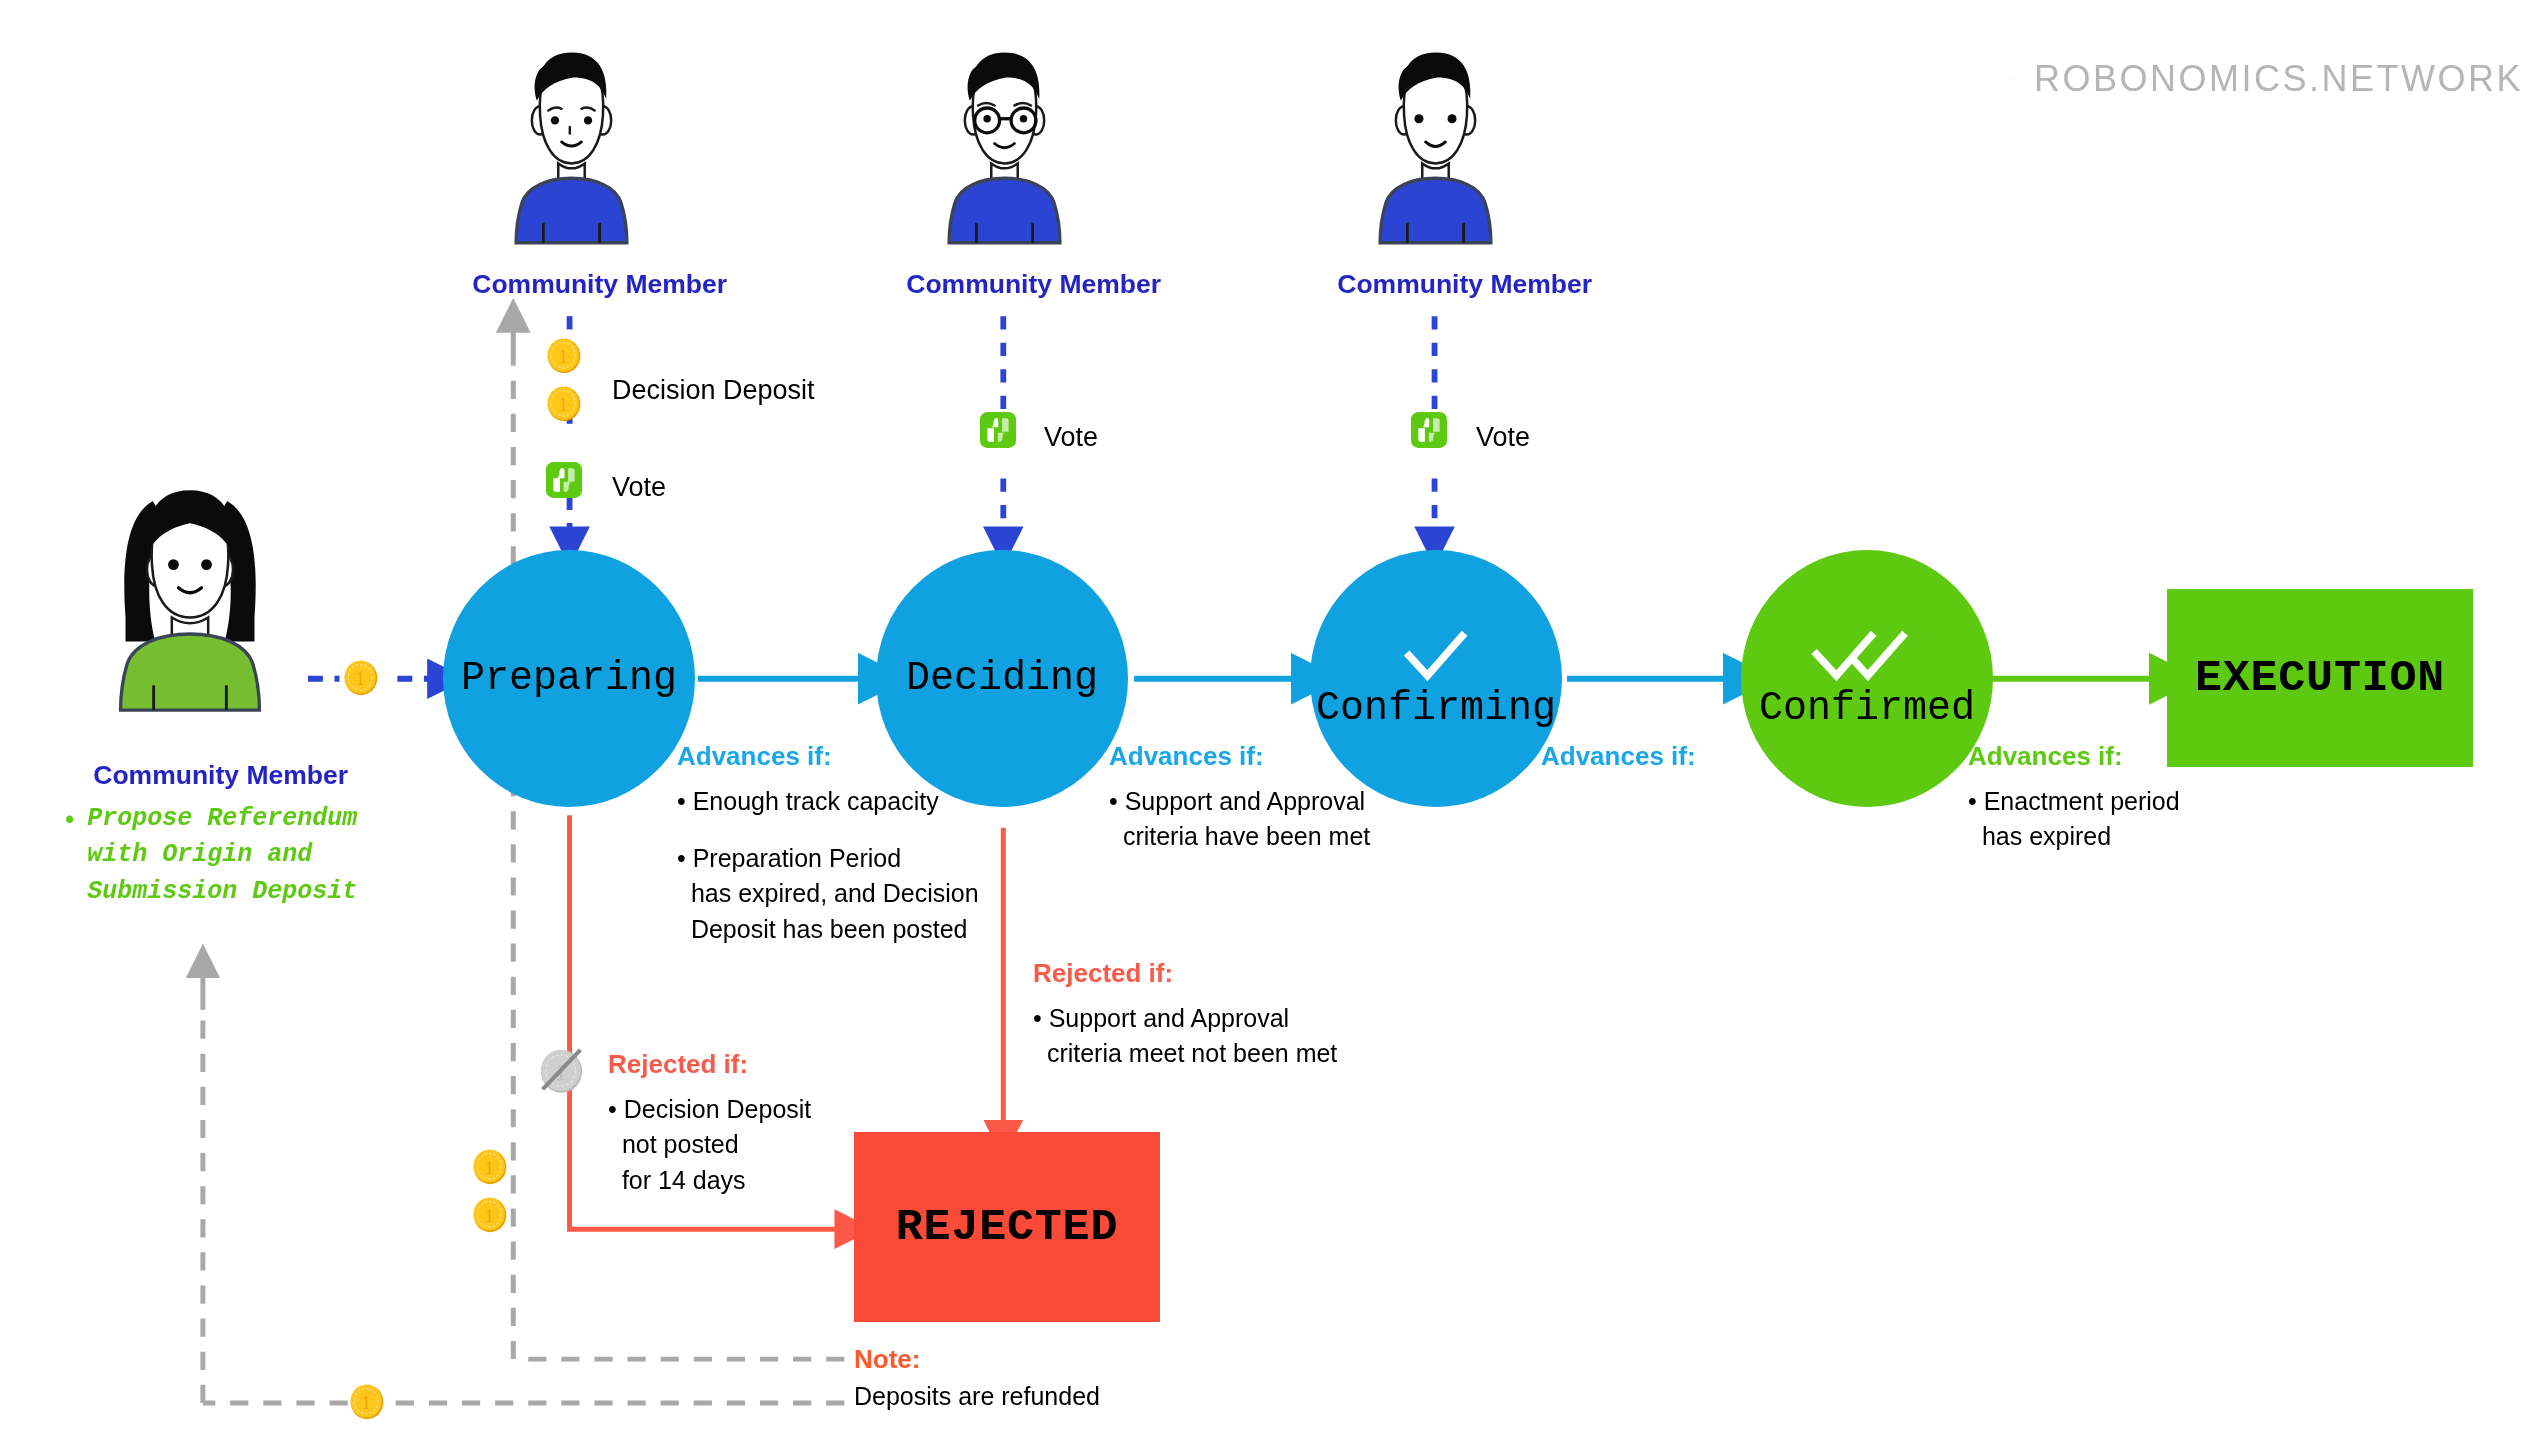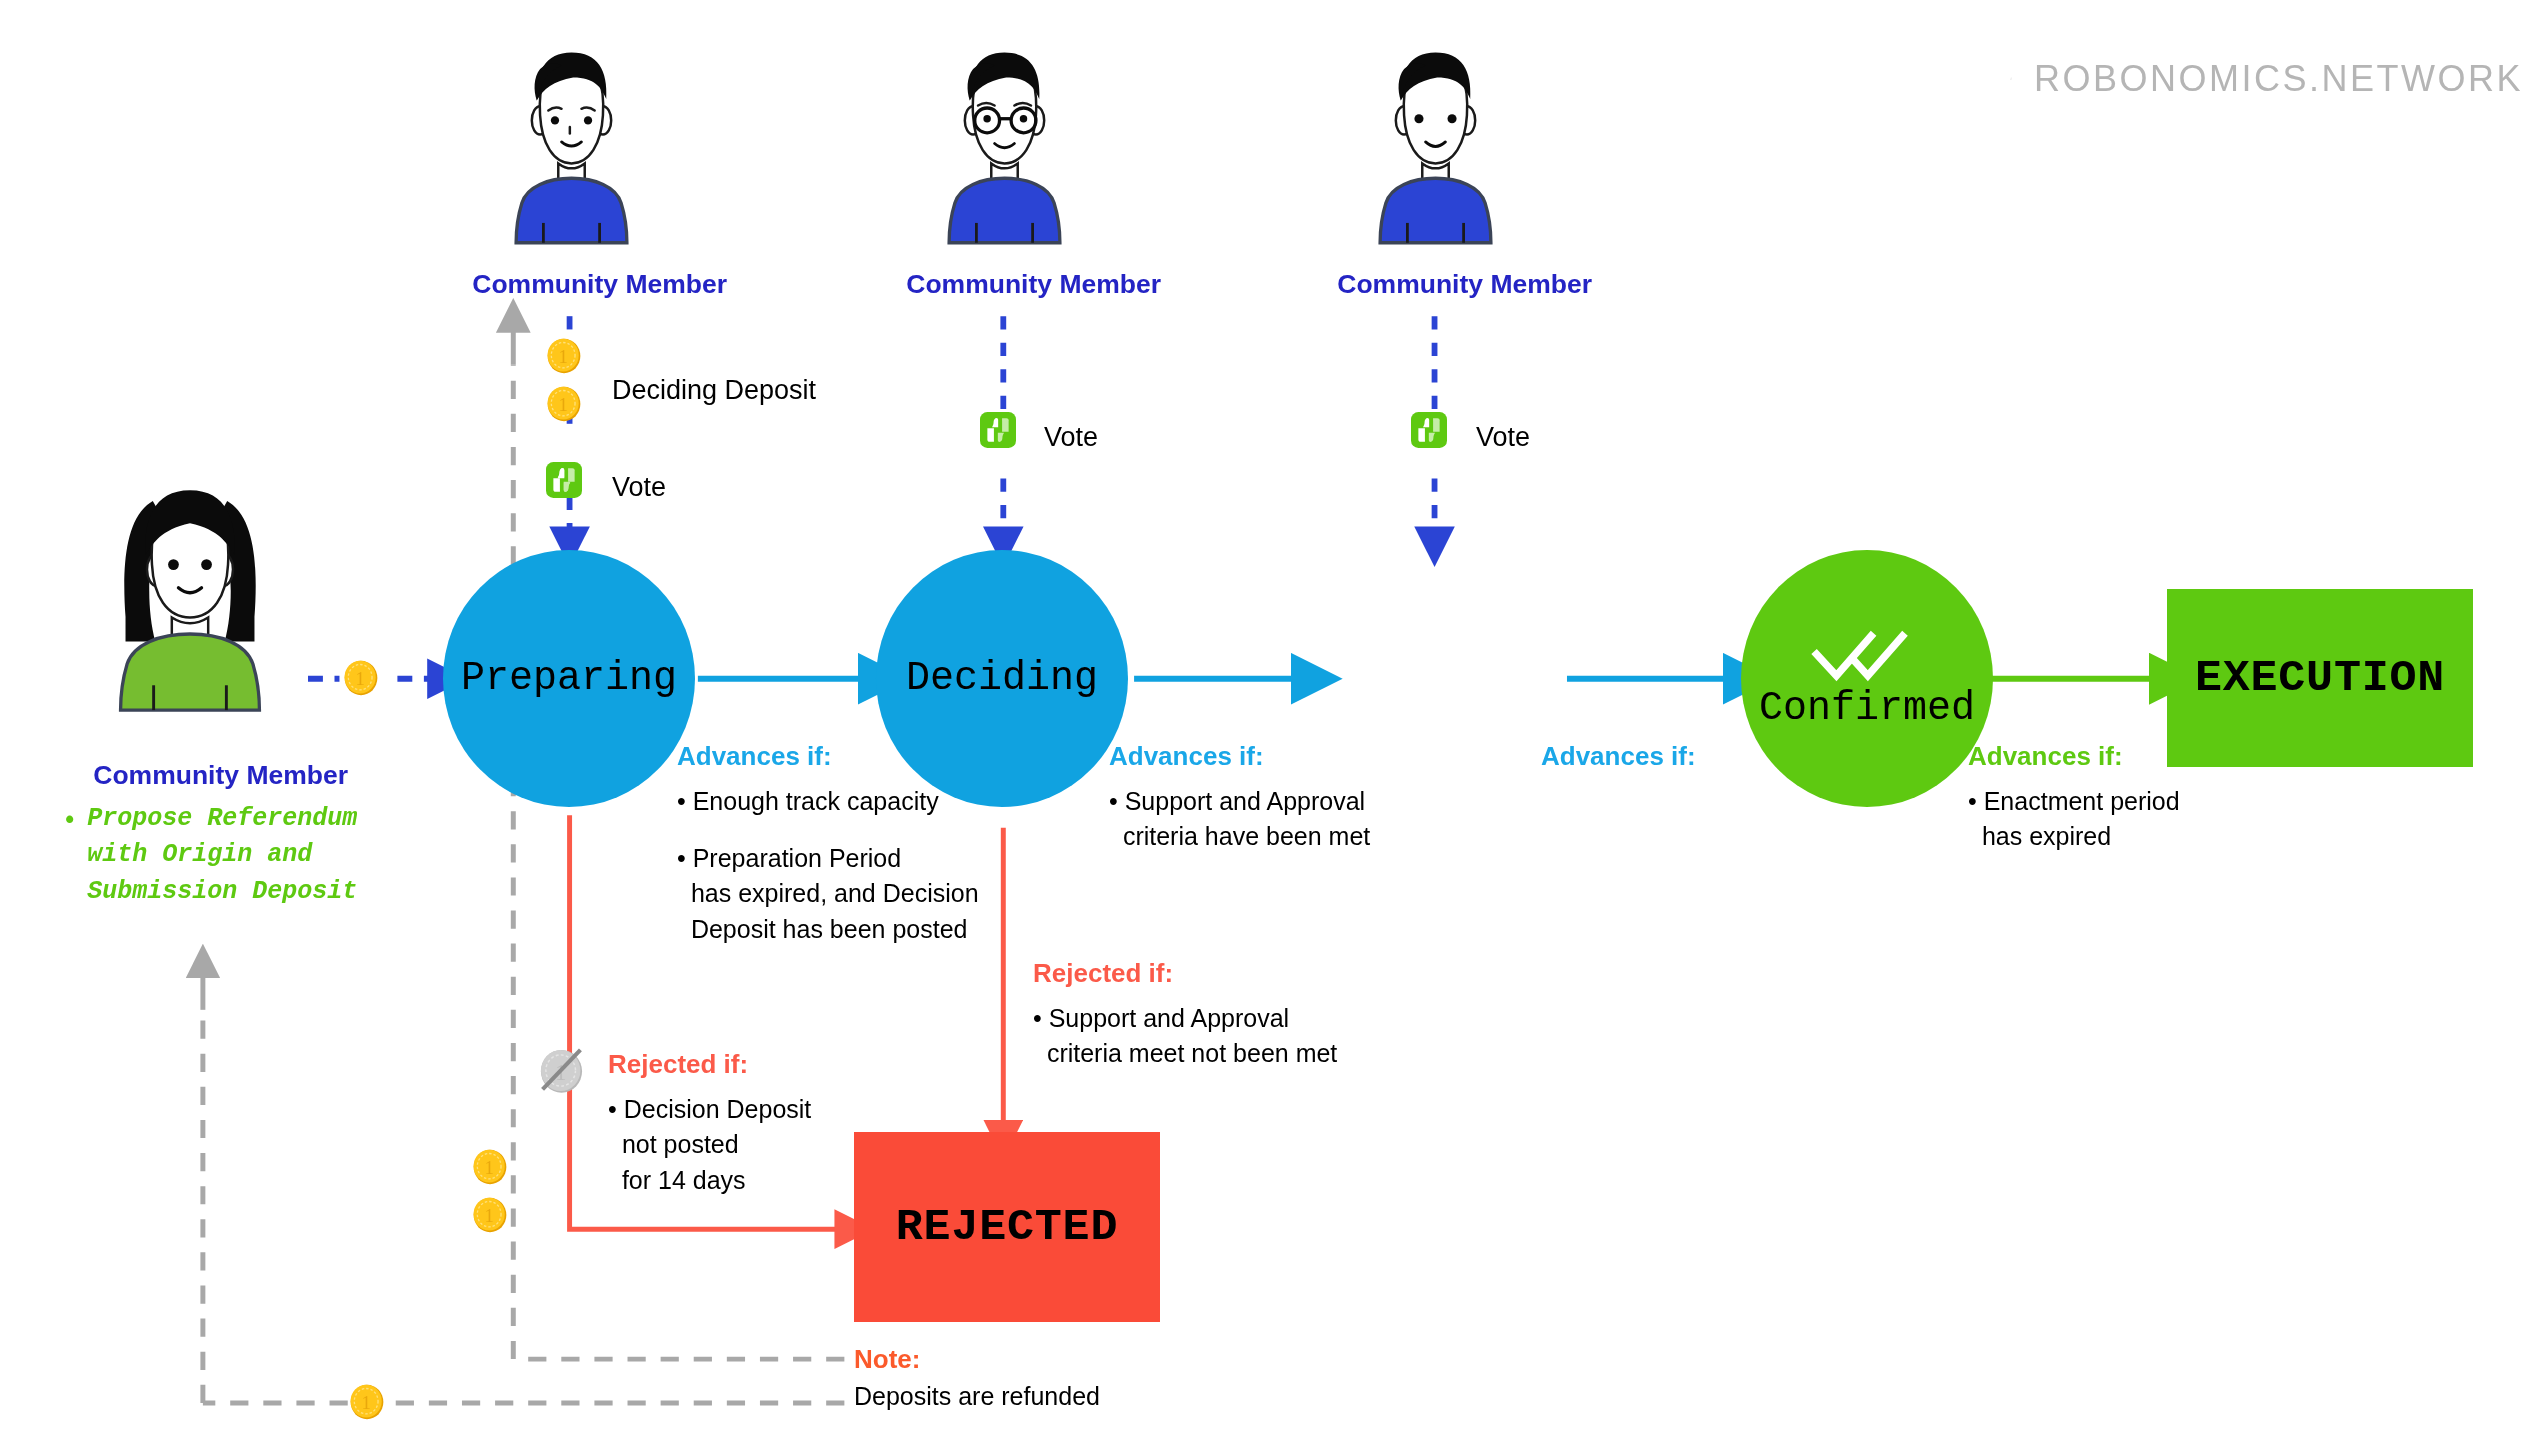--- a/index.html
+++ b/index.html
@@ -181,21 +181,21 @@
     <ellipse cx="21" cy="21" rx="19" ry="20" fill="#ffc61a"></ellipse>
     <ellipse cx="21" cy="21" rx="14.5" ry="15.5" fill="none" stroke="#ffe07a" stroke-width="1.6" stroke-dasharray="3 2.4"></ellipse>
     <text x="21" y="31" font-family="Liberation Serif,serif" font-size="23" fill="#e9a80c" text-anchor="middle">1</text>
   </svg>
   <svg class="abs coin" style="left:546px;top:386px;" viewBox="0 0 44 44">
     <ellipse cx="22" cy="22" rx="20" ry="21" fill="#e8a200"></ellipse>
     <ellipse cx="21" cy="21" rx="19" ry="20" fill="#ffc61a"></ellipse>
     <ellipse cx="21" cy="21" rx="14.5" ry="15.5" fill="none" stroke="#ffe07a" stroke-width="1.6" stroke-dasharray="3 2.4"></ellipse>
     <text x="21" y="31" font-family="Liberation Serif,serif" font-size="23" fill="#e9a80c" text-anchor="middle">1</text>
   </svg>
-  <div class="abs lbl-right" style="left:612px;top:375px;">Deciding Deposit</div>
+  <div class="abs lbl-right" style="left:612px;top:375px;">Decision Deposit</div>
 
   <svg class="abs vote" style="left:546px;top:462px;" viewBox="0 0 44 44">
     <rect x="0" y="0" width="44" height="44" rx="9" fill="#5ec911"></rect>
     <path d="M9 22 L9 34 C9 35.6 10.2 36.8 11.8 36.8 L17 36.8 L17 20 L14 20 C14 20 16.6 16.4 16.6 12.6 C16.6 9.6 18.4 7.6 20.4 7.6 C21.6 7.6 22.4 8.6 22.4 10 L22.4 20 L17 20 L17 36.8 L11.8 36.8 C10.2 36.8 9 35.6 9 34 Z" fill="#fff"></path>
     <path d="M9 20 L17 20 L17 36.4 L11.6 36.4 C10.1 36.4 9 35.3 9 33.8 Z" fill="#fff"></path>
     <path d="M17 18.6 L22.2 18.6 L22.2 9.8 C22.2 8.5 21.4 7.4 20.2 7.4 C18.3 7.4 16.6 9.4 16.6 12.4 C16.6 15.6 14.6 18.6 14.6 18.6 Z" fill="#fff"></path>
     <path d="M35 22 L35 10 C35 8.4 33.8 7.2 32.2 7.2 L27 7.2 L27 24 L30 24 C30 24 27.4 27.6 27.4 31.4 C27.4 34.4 25.6 36.4 23.6 36.4 C22.4 36.4 21.6 35.4 21.6 34 L21.6 24 L27 24 L27 7.2 L32.2 7.2 C33.8 7.2 35 8.4 35 10 Z" fill="#c6eda8"></path>
     <path d="M35 24 L27 24 L27 7.6 L32.4 7.6 C33.9 7.6 35 8.7 35 10.2 Z" fill="#c6eda8"></path>
     <path d="M27 25.4 L21.8 25.4 L21.8 34.2 C21.8 35.5 22.6 36.6 23.8 36.6 C25.7 36.6 27.4 34.6 27.4 31.6 C27.4 28.4 29.4 25.4 29.4 25.4 Z" fill="#c6eda8"></path>
   </svg>
@@ -259,20 +259,26 @@
   <div class="abs lbl-right" style="left:1476px;top:422px;">Vote</div>
 
   <div class="abs state blue-state" style="left:443px;top:550px;width:252px;height:257px;">
     <span class="nm">Preparing</span>
   </div>
 
   <div class="abs state blue-state" style="left:876px;top:550px;width:252px;height:257px;">
     <span class="nm">Deciding</span>
   </div>
 
+  <div class="abs state blue-state" style="left:1310px;top:550px;width:252px;height:257px;">
+    <svg width="91" height="63" viewBox="0 0 110 76" style="margin-bottom:-3.3px;">
+      <path d="M22 36 L44 60 L86 12" fill="none" stroke="#fff" stroke-width="9" stroke-linecap="square"></path>
+    </svg>
+    <span class="nm">Confirming</span>
+  </div>
 
   <div class="abs endbox exec-box" style="left:2167px;top:589px;width:306px;height:178px;">
     <span class="t">EXECUTION</span>
   </div>
 
   <div class="abs state green-state" style="left:1741px;top:550px;width:252px;height:257px;">
     <svg width="124" height="63" viewBox="0 0 150 76" style="margin-bottom:-3.3px;">
       <path d="M14 34 L38 60 L80 12" fill="none" stroke="#fff" stroke-width="9" stroke-linecap="square"></path>
       <path d="M58 40 L76 60 L118 12" fill="none" stroke="#fff" stroke-width="9" stroke-linecap="square"></path>
     </svg>

